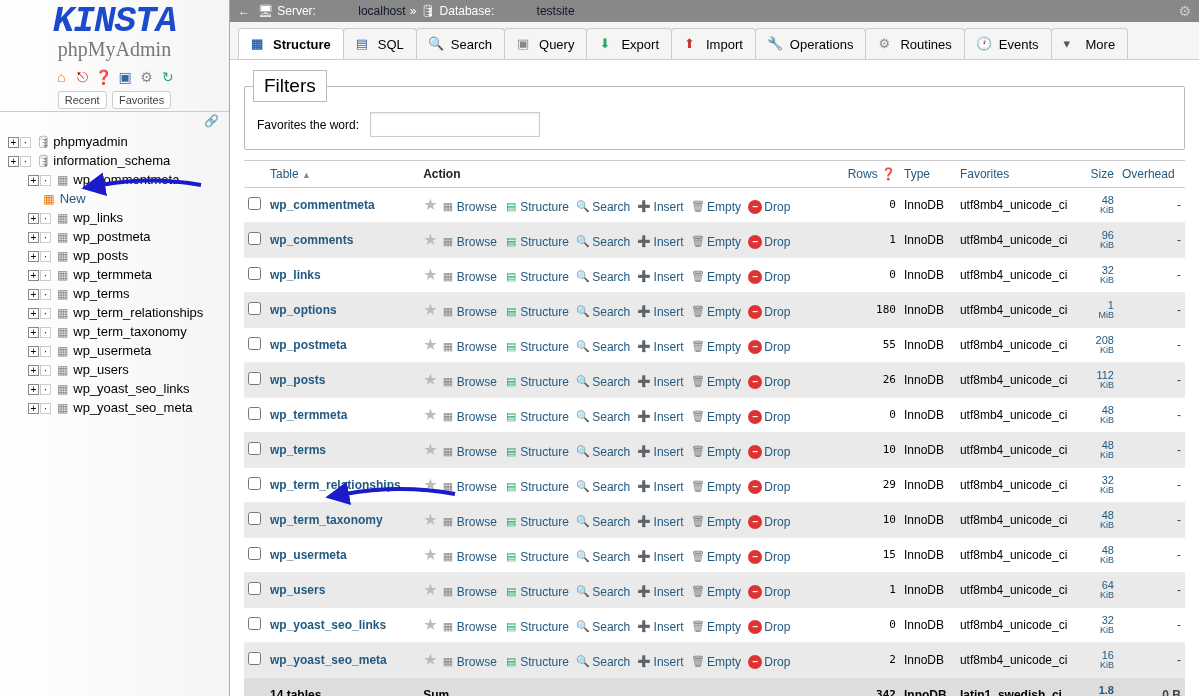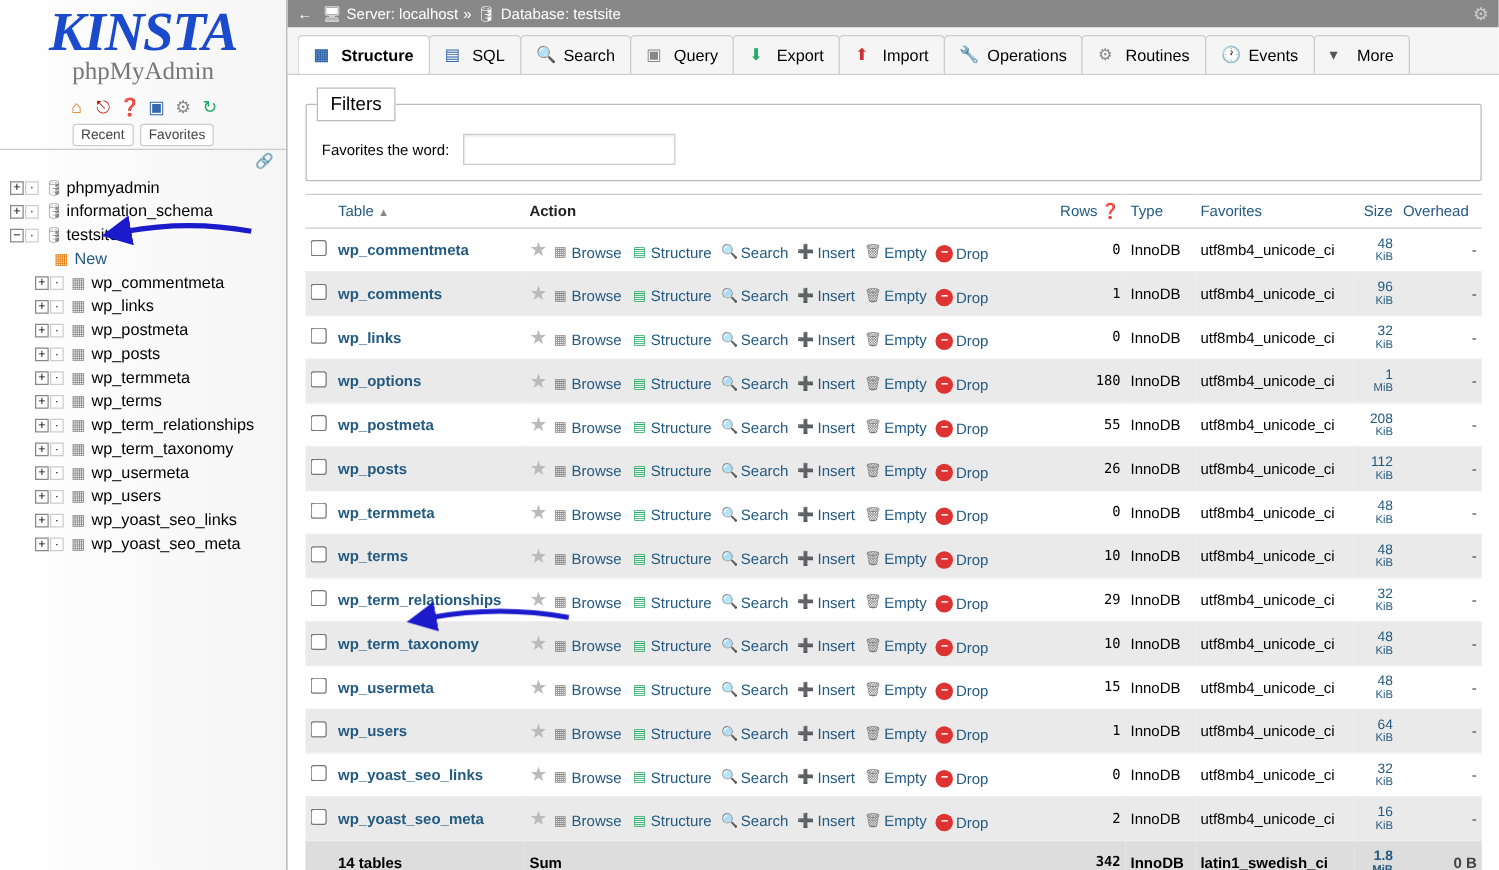--- a/index.html
+++ b/index.html
@@ -1,49 +1,49 @@
 <!DOCTYPE html>
 <html><head>
 <meta charset="utf-8">
 <style>
 * { box-sizing: border-box; margin: 0; padding: 0; }
 body { font-family: sans-serif; font-size: 12px; background: #fff; width: 1199px; height: 696px; overflow: hidden; }
 a { color: #235a81; text-decoration: none; }
 
 #sidebar { position: absolute; left: 0; top: 0; width: 230px; height: 696px; background: linear-gradient(to right, #fff 0%, #f5f5f5 100%); border-right: 1px solid #aaa; overflow: hidden; }
 #logo-area { text-align: center; padding: 6px 0 4px; }
-#logo { font-family: Liberation Serif, serif; font-size: 44px; font-weight: 900; color: #1b4bcc; letter-spacing: -1px; font-style: italic; line-height: 0.9; }
+#logo { font-family: Liberation Mono, monospace; font-size: 36px; font-weight: 900; color: #1b4bcc; letter-spacing: -1px; font-style: italic; line-height: 0.9; }
 #logo-sub { font-family: serif; font-size: 20px; color: #777; }
 #toolbar-icons { text-align: center; padding: 4px 0; }
 #toolbar-icons span { display: inline-block; width: 16px; height: 16px; margin: 0 1px; font-size: 14px; cursor: pointer; }
 #recent-favorites { text-align: center; padding: 2px 0; border-bottom: 1px solid #ccc; }
 #recent-favorites span { display: inline-block; padding: 2px 6px; border: 1px solid #ccc; border-radius: 3px; margin: 0 1px; background: #fff; cursor: pointer; font-size: 11px; color: #444; }
 #link-icon-row { text-align: right; padding: 2px 10px; color: #888; }
 
 .db-tree { padding: 2px 6px; font-size: 13px; }
 .tree-node { padding: 2px 0 2px 2px; white-space: nowrap; cursor: pointer; }
 .tree-node .plus { display: inline-block; width: 11px; height: 11px; border: 1px solid #888; background: #fff; text-align: center; line-height: 9px; font-size: 10px; margin-right: 1px; vertical-align: middle; }
 .tree-node .spacer { display: inline-block; width: 14px; }
 .tree-node .ticon { display: inline-block; width: 14px; text-align: center; color: #888; font-size: 12px; }
 .tree-children { padding-left: 20px; }
 
 #main { position: absolute; left: 230px; top: 0; right: 0; height: 696px; overflow: hidden; }
 #topbar { background: #888; color: #fff; padding: 3px 8px; font-size: 12px; display: flex; align-items: center; justify-content: space-between; }
 #topbar .left { display: flex; align-items: center; gap: 4px; }
-#topbar a { color: #ffffff; }
+#topbar a { color: #0f172a; margin-left: 39px; }
 #topbar-arrow { color: #fff; margin-right: 4px; }
 
 #tabs { background: #f5f5f5; border-bottom: 1px solid #ccc; padding: 6px 8px 0; display: flex; gap: 0; }
 .tab { display: inline-flex; align-items: center; gap: 6px; padding: 7px 12px; border: 1px solid #ccc; border-bottom: none; border-radius: 4px 4px 0 0; background: #f5f5f5; margin-right: -1px; cursor: pointer; font-size: 13px; }
 .tab.active { background: #fff; font-weight: bold; }
 .tab-icon { width: 16px; height: 16px; display: inline-block; }
 
 #content { padding: 10px 14px; overflow-y: auto; height: calc(696px - 58px); }
 fieldset { border: 1px solid #bbb; border-radius: 2px; padding: 10px 12px 12px; margin-bottom: 10px; }
-legend { background: #fff; border: 1px solid #bbb; padding: 4px 10px; font-size: 15px; margin-left: -4px; }
+legend { background: #fff; border: 1px solid #bbb; padding: 4px 10px; font-size: 19px; margin-left: -4px; }
 .filter-row label { margin-right: 8px; }
 .filter-row input { border: 1px solid #ccc; padding: 4px; width: 170px; box-shadow: inset 0 1px 2px rgba(0,0,0,0.1); }
 
 table.data { width: 100%; border-collapse: collapse; font-size: 12px; }
 table.data th { background: #fff; border-bottom: 1px solid #ccc; border-top: 1px solid #ccc; padding: 6px 4px; text-align: left; font-weight: normal; color: #235a81; }
 table.data th.plain { color: #222; font-weight: bold; }
 table.data td { padding: 6px 4px; border-bottom: 1px solid #eee; vertical-align: middle; }
 tr.odd td { background: #fff; }
 tr.even td { background: #eaeaea; }
 tr.sum td { background: #ddd; font-weight: bold; }
@@ -81,24 +81,23 @@
   </div>
   <div id="recent-favorites">
     <span>Recent</span>
     <span>Favorites</span>
   </div>
   <div id="link-icon-row"><span>🔗</span></div>
 
   <div class="db-tree" id="db-tree">
       <div class="tree-node"><span class="plus">+</span><span class="plus" style="border-color:#ccc">·</span> <span class="ticon">🛢</span> phpmyadmin</div>
       <div class="tree-node"><span class="plus">+</span><span class="plus" style="border-color:#ccc">·</span> <span class="ticon">🛢</span> information_schema</div>
-      <div class="tree-node"><span class="plus">−</span><span class="plus" style="border-color:#ccc">·</span> <span class="ticon">🛢</span> testsite</div>
       <div class="tree-children">
+        <div class="tree-node"><span class="plus">+</span><span class="plus" style="border-color:#ccc">·</span> <span class="ticon">▦</span> wp_commentmeta</div>
         <div class="tree-node"><span class="spacer"></span><span class="ticon" style="color:#e87400">▦</span> <a href="#">New</a></div>
-        <div class="tree-node"><span class="plus">+</span><span class="plus" style="border-color:#ccc">·</span> <span class="ticon">▦</span> wp_commentmeta</div>
         <div class="tree-node"><span class="plus">+</span><span class="plus" style="border-color:#ccc">·</span> <span class="ticon">▦</span> wp_links</div>
         <div class="tree-node"><span class="plus">+</span><span class="plus" style="border-color:#ccc">·</span> <span class="ticon">▦</span> wp_postmeta</div>
         <div class="tree-node"><span class="plus">+</span><span class="plus" style="border-color:#ccc">·</span> <span class="ticon">▦</span> wp_posts</div>
         <div class="tree-node"><span class="plus">+</span><span class="plus" style="border-color:#ccc">·</span> <span class="ticon">▦</span> wp_termmeta</div>
         <div class="tree-node"><span class="plus">+</span><span class="plus" style="border-color:#ccc">·</span> <span class="ticon">▦</span> wp_terms</div>
         <div class="tree-node"><span class="plus">+</span><span class="plus" style="border-color:#ccc">·</span> <span class="ticon">▦</span> wp_term_relationships</div>
         <div class="tree-node"><span class="plus">+</span><span class="plus" style="border-color:#ccc">·</span> <span class="ticon">▦</span> wp_term_taxonomy</div>
         <div class="tree-node"><span class="plus">+</span><span class="plus" style="border-color:#ccc">·</span> <span class="ticon">▦</span> wp_usermeta</div>
         <div class="tree-node"><span class="plus">+</span><span class="plus" style="border-color:#ccc">·</span> <span class="ticon">▦</span> wp_users</div>
         <div class="tree-node"><span class="plus">+</span><span class="plus" style="border-color:#ccc">·</span> <span class="ticon">▦</span> wp_yoast_seo_links</div>

